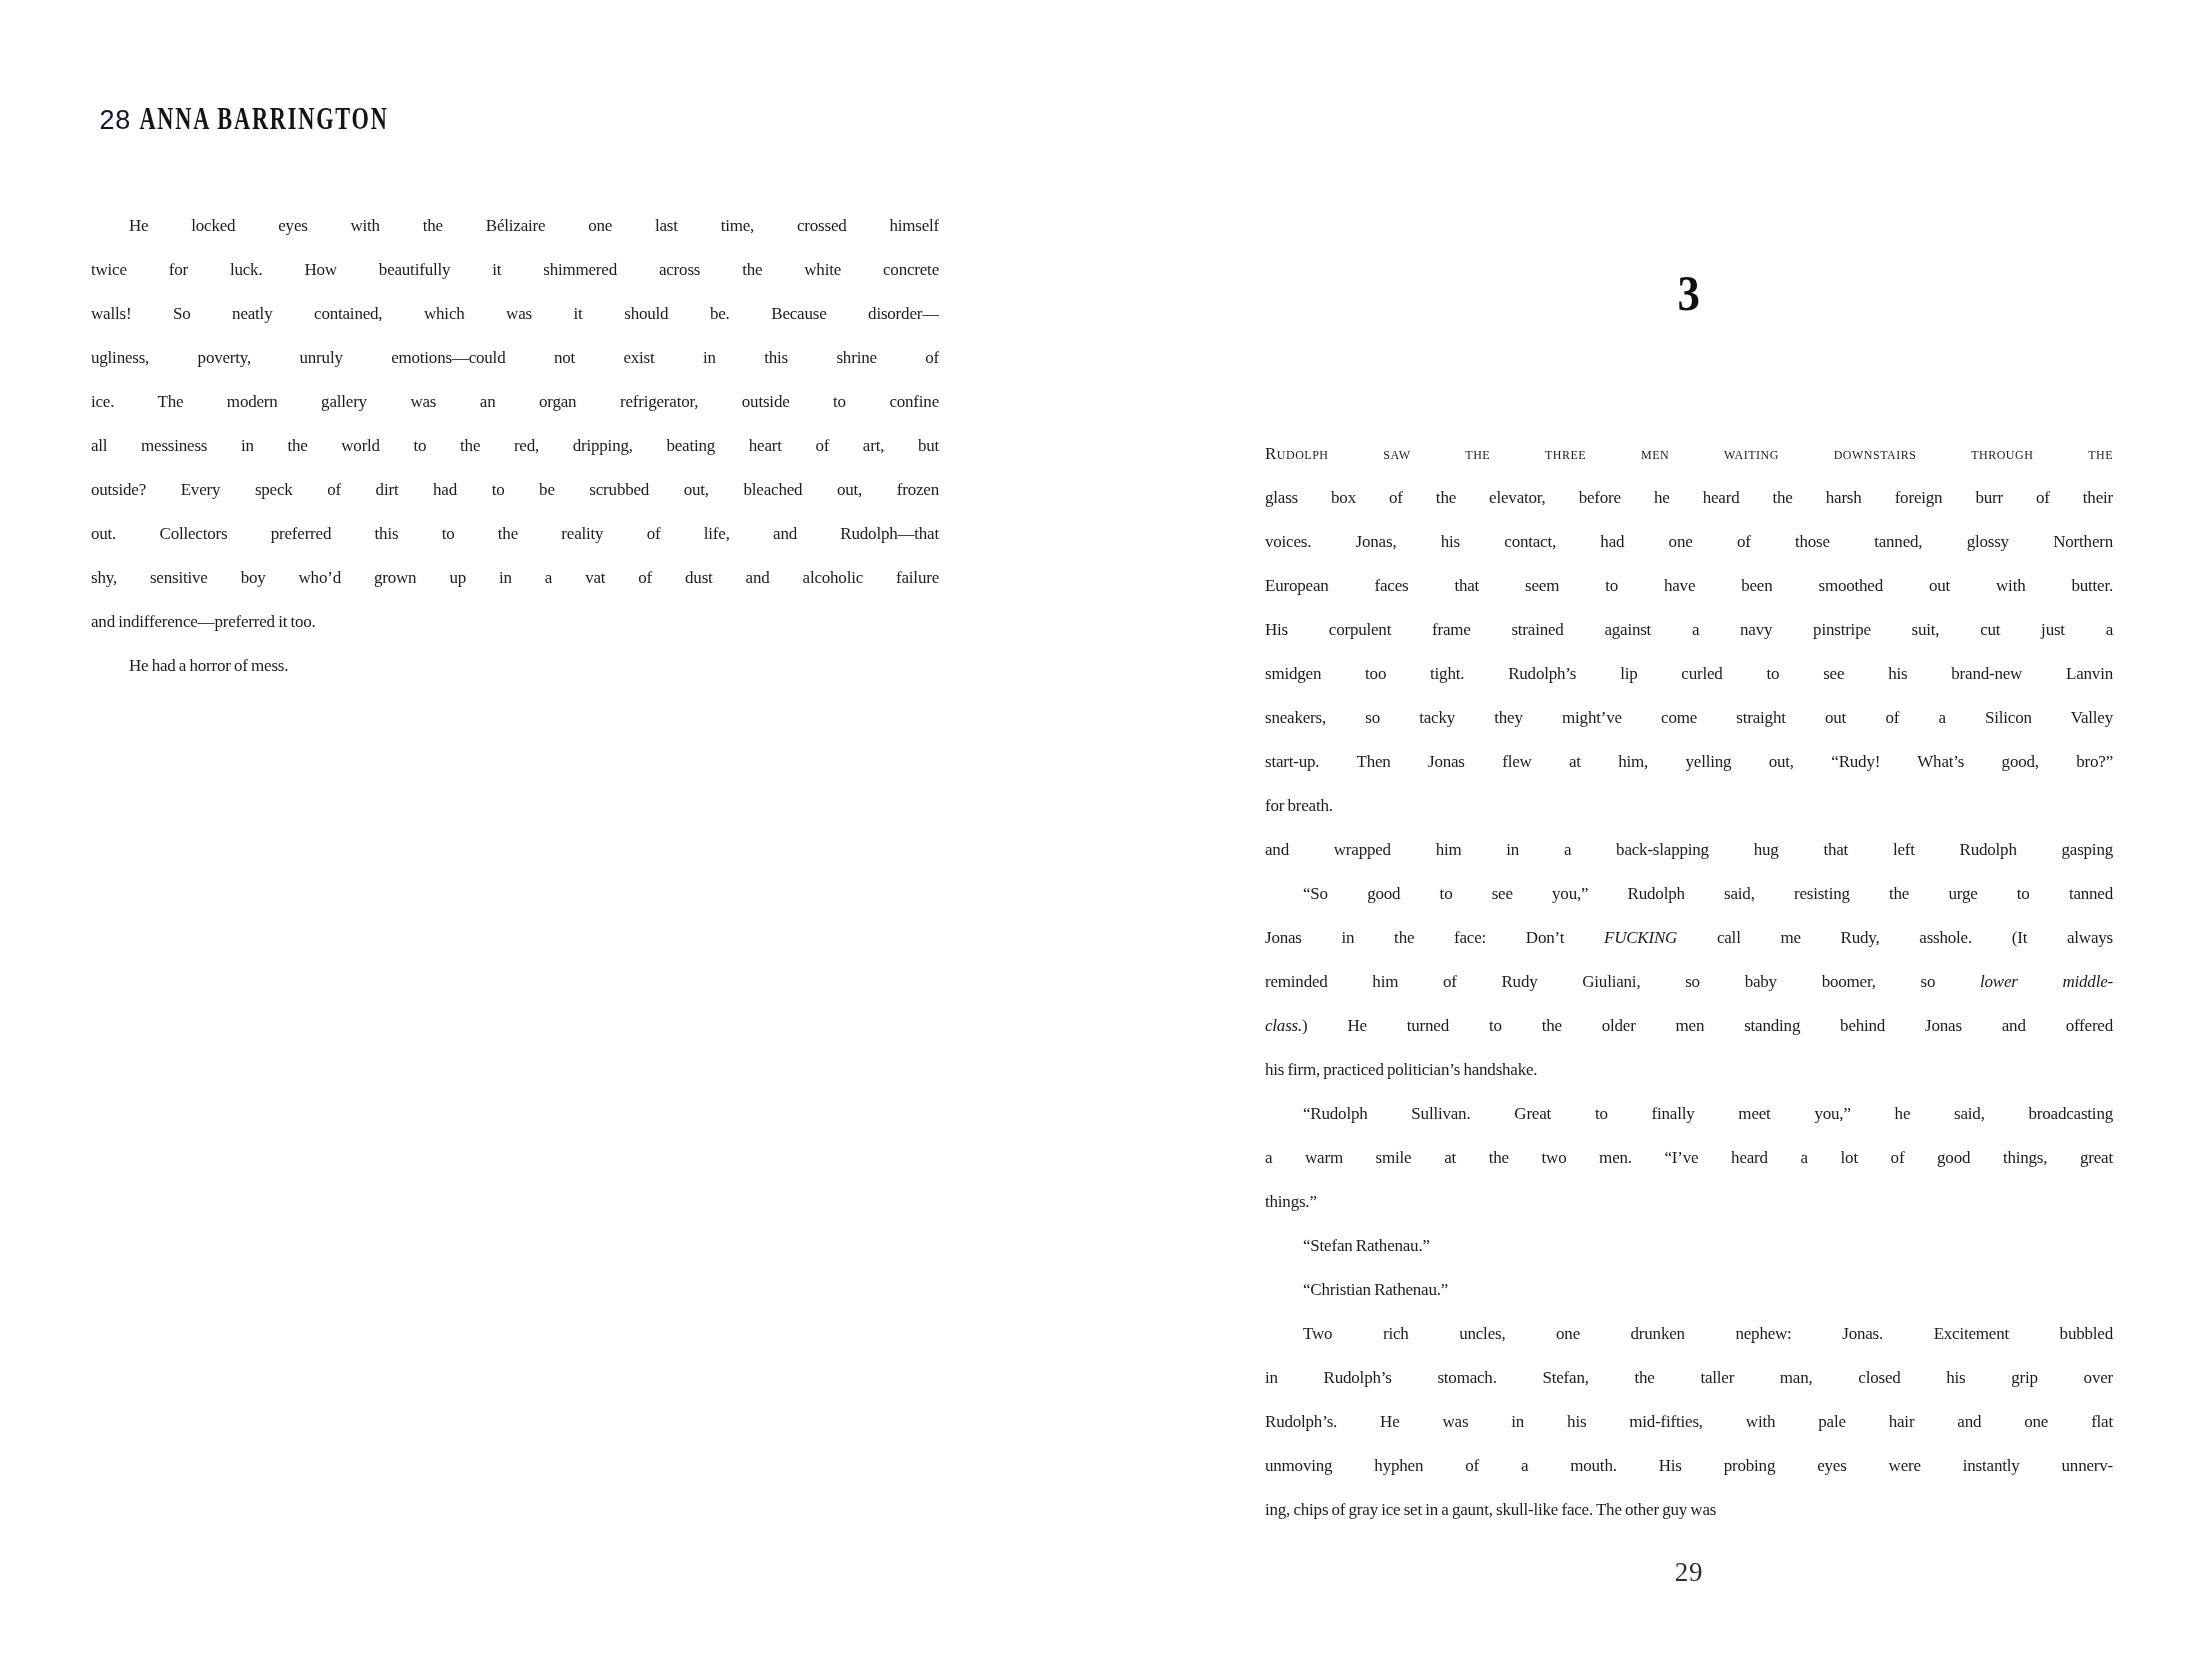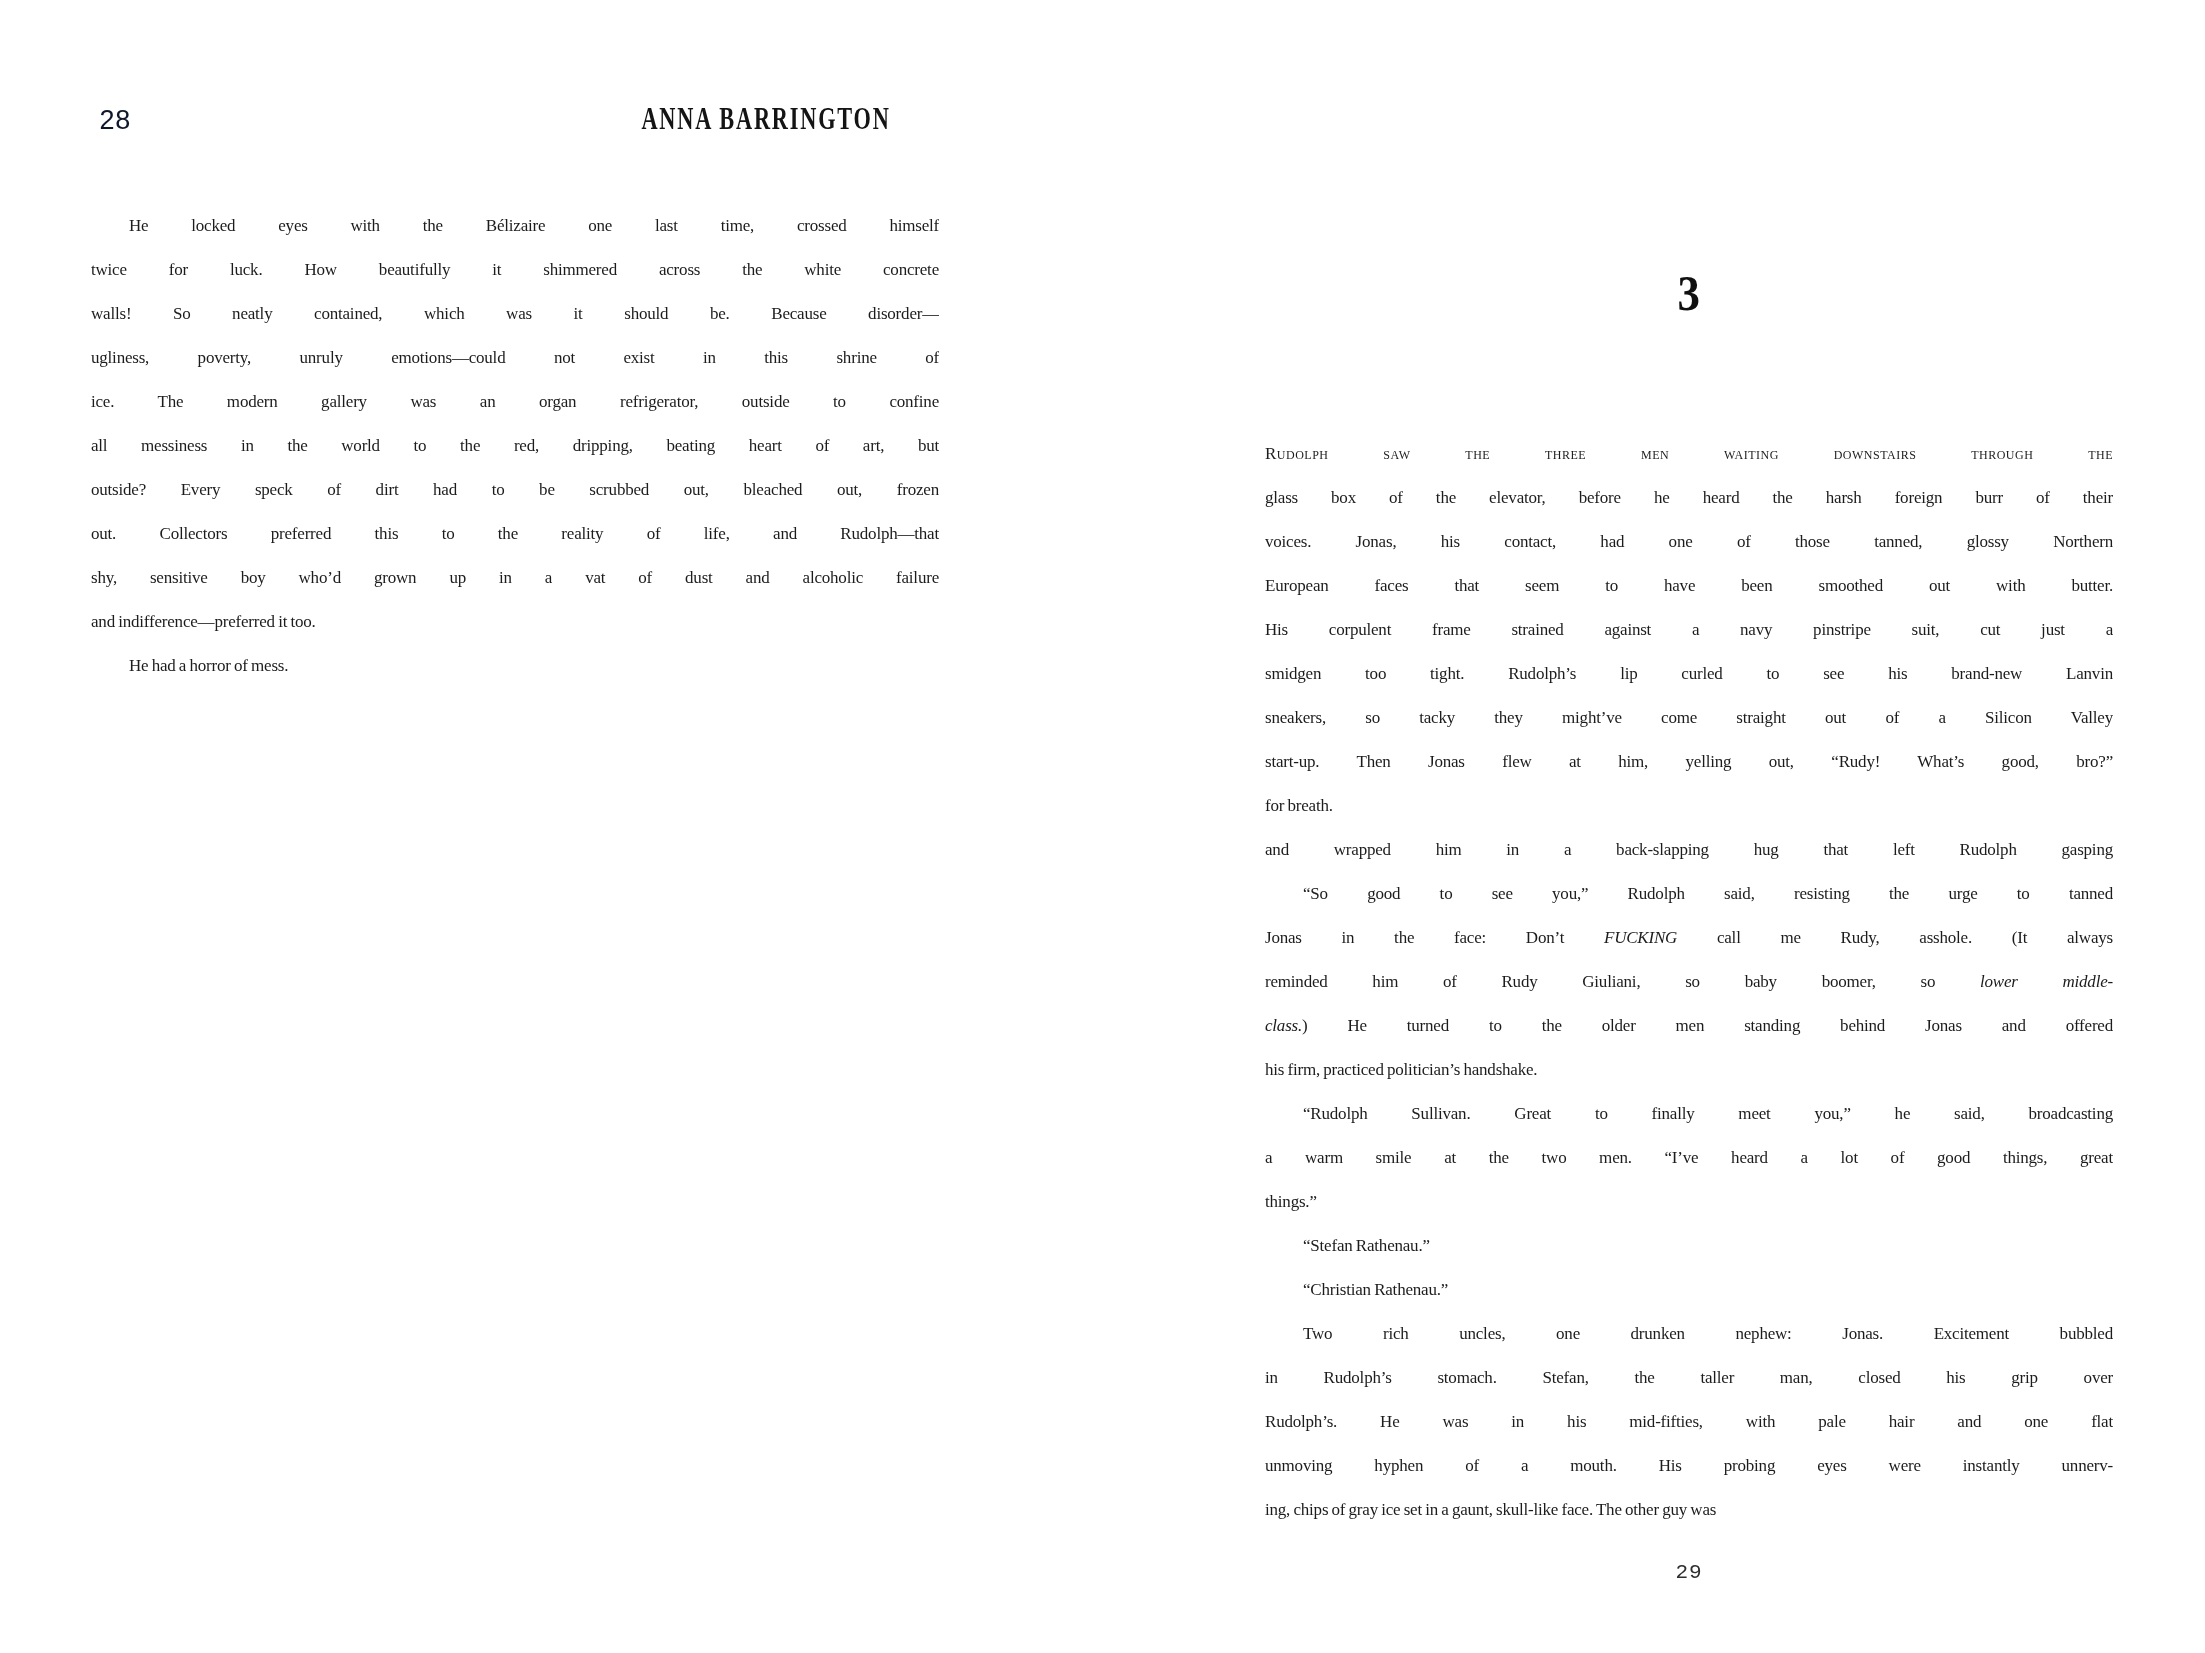--- a/index.html
+++ b/index.html
@@ -17,21 +17,21 @@
   .page.right { left: 1103px; width: 1103px; }
 
   
   .running-head { position: absolute; top: 102px; left: 91px; width: 848px; height: 37px; }
   .folio-top {
     position: absolute; left: 8.5px; top: 5.1px;
     font-family: "Liberation Sans", sans-serif;
     font-size: 27px; line-height: 27px; color: #0f172a;
     letter-spacing: 0.8px;
   }
-  .running-title-wrap { position: absolute; left: 0; top: 0; width: 100%; text-align: right; }
+  .running-title-wrap { position: absolute; left: 0; top: 0; width: 100%; text-align: left; }
   .running-title {
     display: inline-block;
     font-weight: 700;
     font-size: 31px; line-height: 34px;
     letter-spacing: 2.5px;
     transform: scaleX(0.72);
     transform-origin: center;
     color: #141414;
   }
 
@@ -66,22 +66,22 @@
   .line.indent { text-indent: 38px; }
   .line.opener {
     font-variant: small-caps;
     letter-spacing: 0.5px;
   }
   .line i { font-style: italic; }
 
   
   .folio-bottom-wrap { position: absolute; left: 1265px; top: 1559px; width: 848px; text-align: center; }
   .folio-bottom {
-    font-family: Liberation Mono, monospace;
-    font-size: 21px; line-height: 27px; color: #2e2e2e;
+    font-family: Liberation Serif, serif;
+    font-size: 27px; line-height: 27px; color: #2e2e2e;
     letter-spacing: 0.8px;
   }
 </style>
 </head>
 <body>
 
 <div class="spread">
 
   <section class="page left">
     <header class="running-head">

